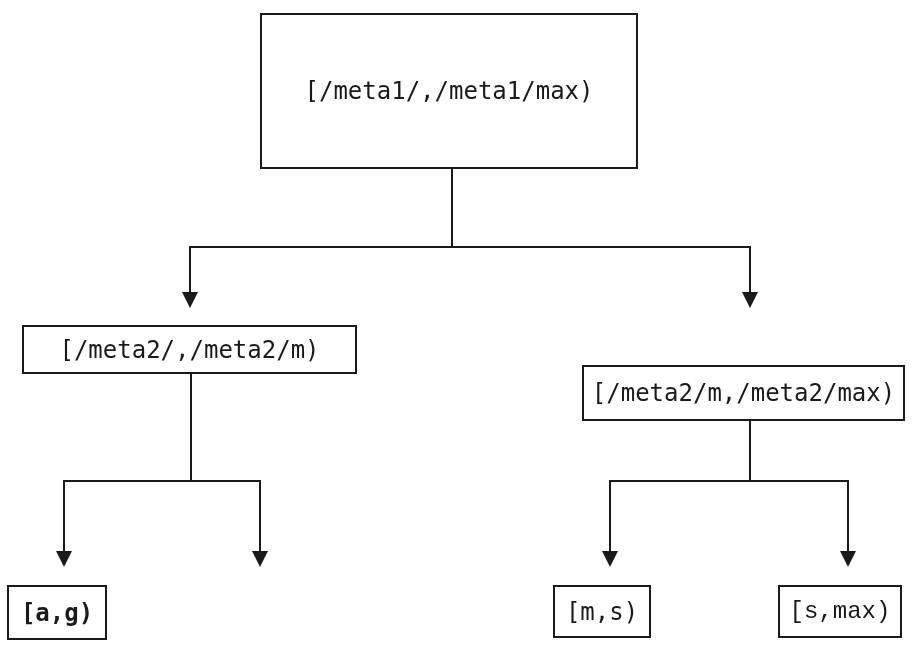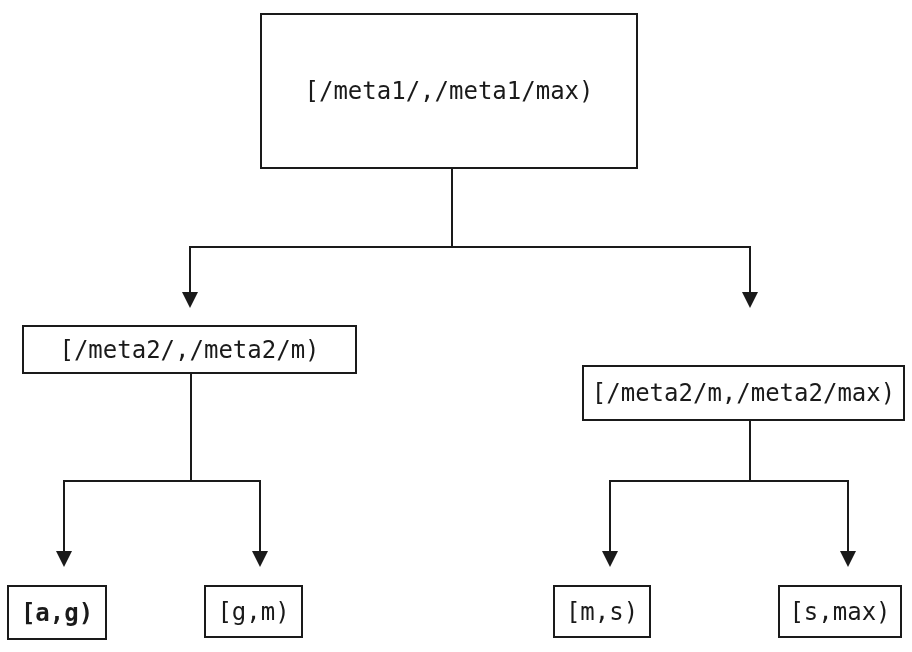--- a/index.html
+++ b/index.html
@@ -35,21 +35,21 @@
     line-height: 1;
     white-space: nowrap;
     letter-spacing: 0;
   }
   .node--root      { left: 260px; top: 13px;  width: 378px; height: 156px; }
   .node--mid-left  { left: 22px;  top: 325px; width: 335px; height: 49px;  }
   .node--mid-right { left: 582px; top: 325px; width: 323px; height: 56px; margin-top: 40px;  }
   .node--leaf-ag   { left: 7px;   top: 585px; width: 100px; height: 55px; font-weight: bold;  }
   .node--leaf-gm   { left: 204px; top: 585px; width: 99px;  height: 53px;  }
   .node--leaf-ms   { left: 553px; top: 585px; width: 98px;  height: 53px; text-align: right;  }
-  .node--leaf-smax { left: 778px; top: 585px; width: 124px; height: 53px;  }
+  .node--leaf-smax { left: 778px; top: 585px; width: 124px; height: 53px; font-family: Liberation Mono, monospace;  }
 </style>
 </head>
 <body>
 
 <div class="canvas">
 
   <svg class="connectors" viewBox="0 0 912 652" xmlns="http://www.w3.org/2000/svg">
 
     <path d="M452 169 V247 M189 247 H751 M190 247 V292 M750 247 V292" stroke="#1a1a1a" stroke-width="2" fill="none"></path>
     <polygon points="182,292 198,292 190,308" fill="#1a1a1a"></polygon>
@@ -73,23 +73,20 @@
   </div>
 
   <div class="node node--mid-right">
     <span>[/meta2/m,/meta2/max)</span>
   </div>
 
   <div class="node node--leaf-ag">
     <span>[a,g)</span>
   </div>
 
-  <div class="node node--leaf-gm">
-    <span>[g,m)</span>
-  </div>
 
   <div class="node node--leaf-ms">
     <span>[m,s)</span>
   </div>
 
   <div class="node node--leaf-smax">
     <span>[s,max)</span>
   </div>
 
 </div>

